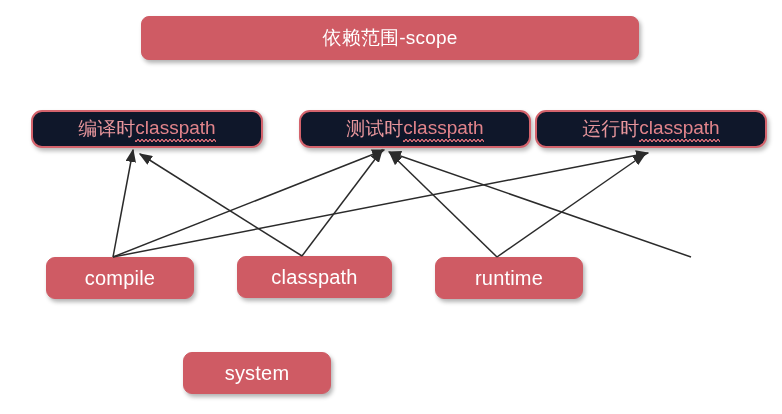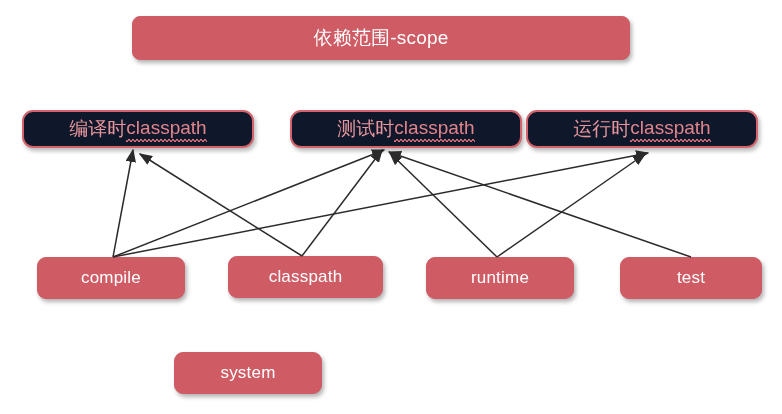--- a/index.html
+++ b/index.html
@@ -20,28 +20,29 @@
   .node {
     position: absolute;
     box-sizing: border-box;
     display: flex;
     align-items: center;
     justify-content: center;
     text-align: center;
     border-radius: 9px;
     line-height: 1.1;
     white-space: nowrap;
+    margin-left: 9px;
   }
   
   .node.filled {
     background: #cf5b64;
     color: #ffffff;
     border: 1px solid #cf5b64;
     box-shadow: 2px 3px 4px rgba(0,0,0,0.30);
-    font-size: 17px;
+    font-size: 20px;
     letter-spacing: 0.2px;
   }
   .node.title {
     font-size: 19px;
     border-radius: 8px;
   }
   
   .node.outlined {
     background: #0f172a;
     color: #e2848b;
@@ -110,23 +111,20 @@
 
   <div class="node filled" id="node-sc-0" style="left: 37px; top: 257px; width: 148px; height: 42px;">
     <span>compile</span>
   </div>
   <div class="node filled" id="node-sc-1" style="left: 228px; top: 256px; width: 155px; height: 42px;">
     <span>classpath</span>
   </div>
   <div class="node filled" id="node-sc-2" style="left: 426px; top: 257px; width: 148px; height: 42px;">
     <span>runtime</span>
   </div>
-  <div class="node filled" id="node-sc-3" style="left: 620px; top: 257px; width: 142px; height: 42px;">
-    <span>test</span>
-  </div>
   <div class="node filled" id="node-sc-4" style="left: 174px; top: 352px; width: 148px; height: 42px; text-align: center;">
     <span>system</span>
   </div>
 
   <svg id="edges" viewBox="0 0 782 414">
     <defs>
       <marker id="arrowhead" markerWidth="9" markerHeight="7" refX="8" refY="3.5" orient="auto" markerUnits="strokeWidth">
         <polygon points="0 0, 9 3.5, 0 7" fill="#2b2b2b"></polygon>
       </marker>
     </defs>

